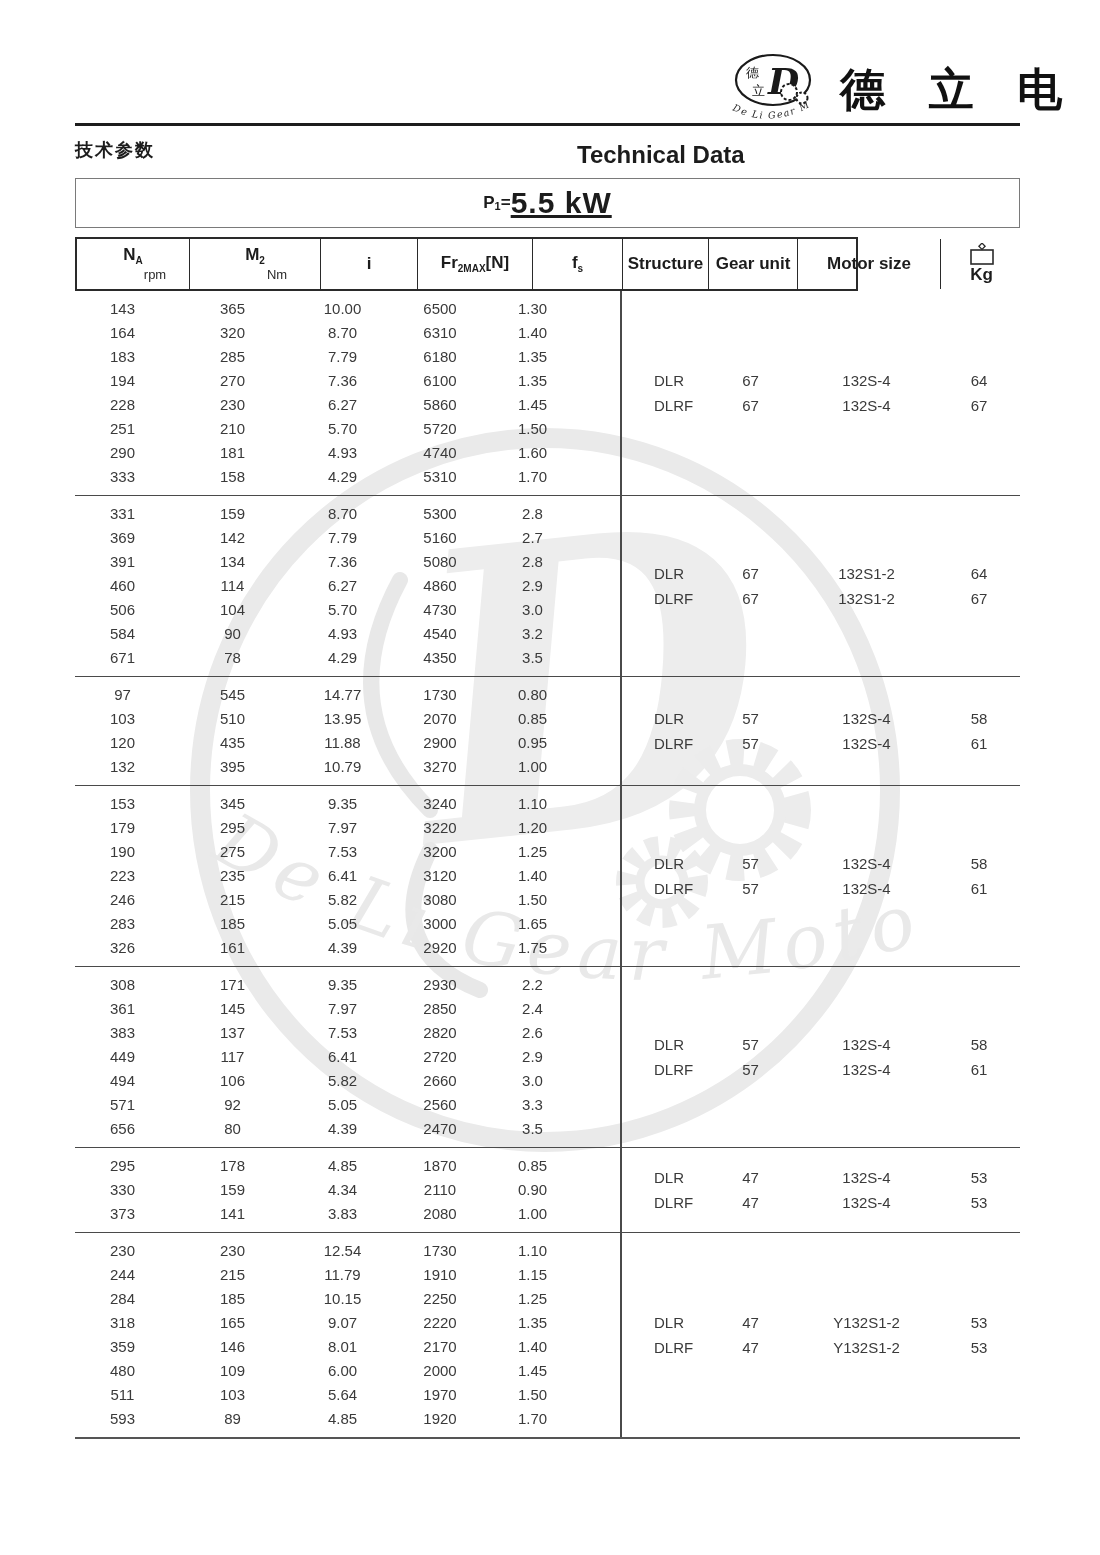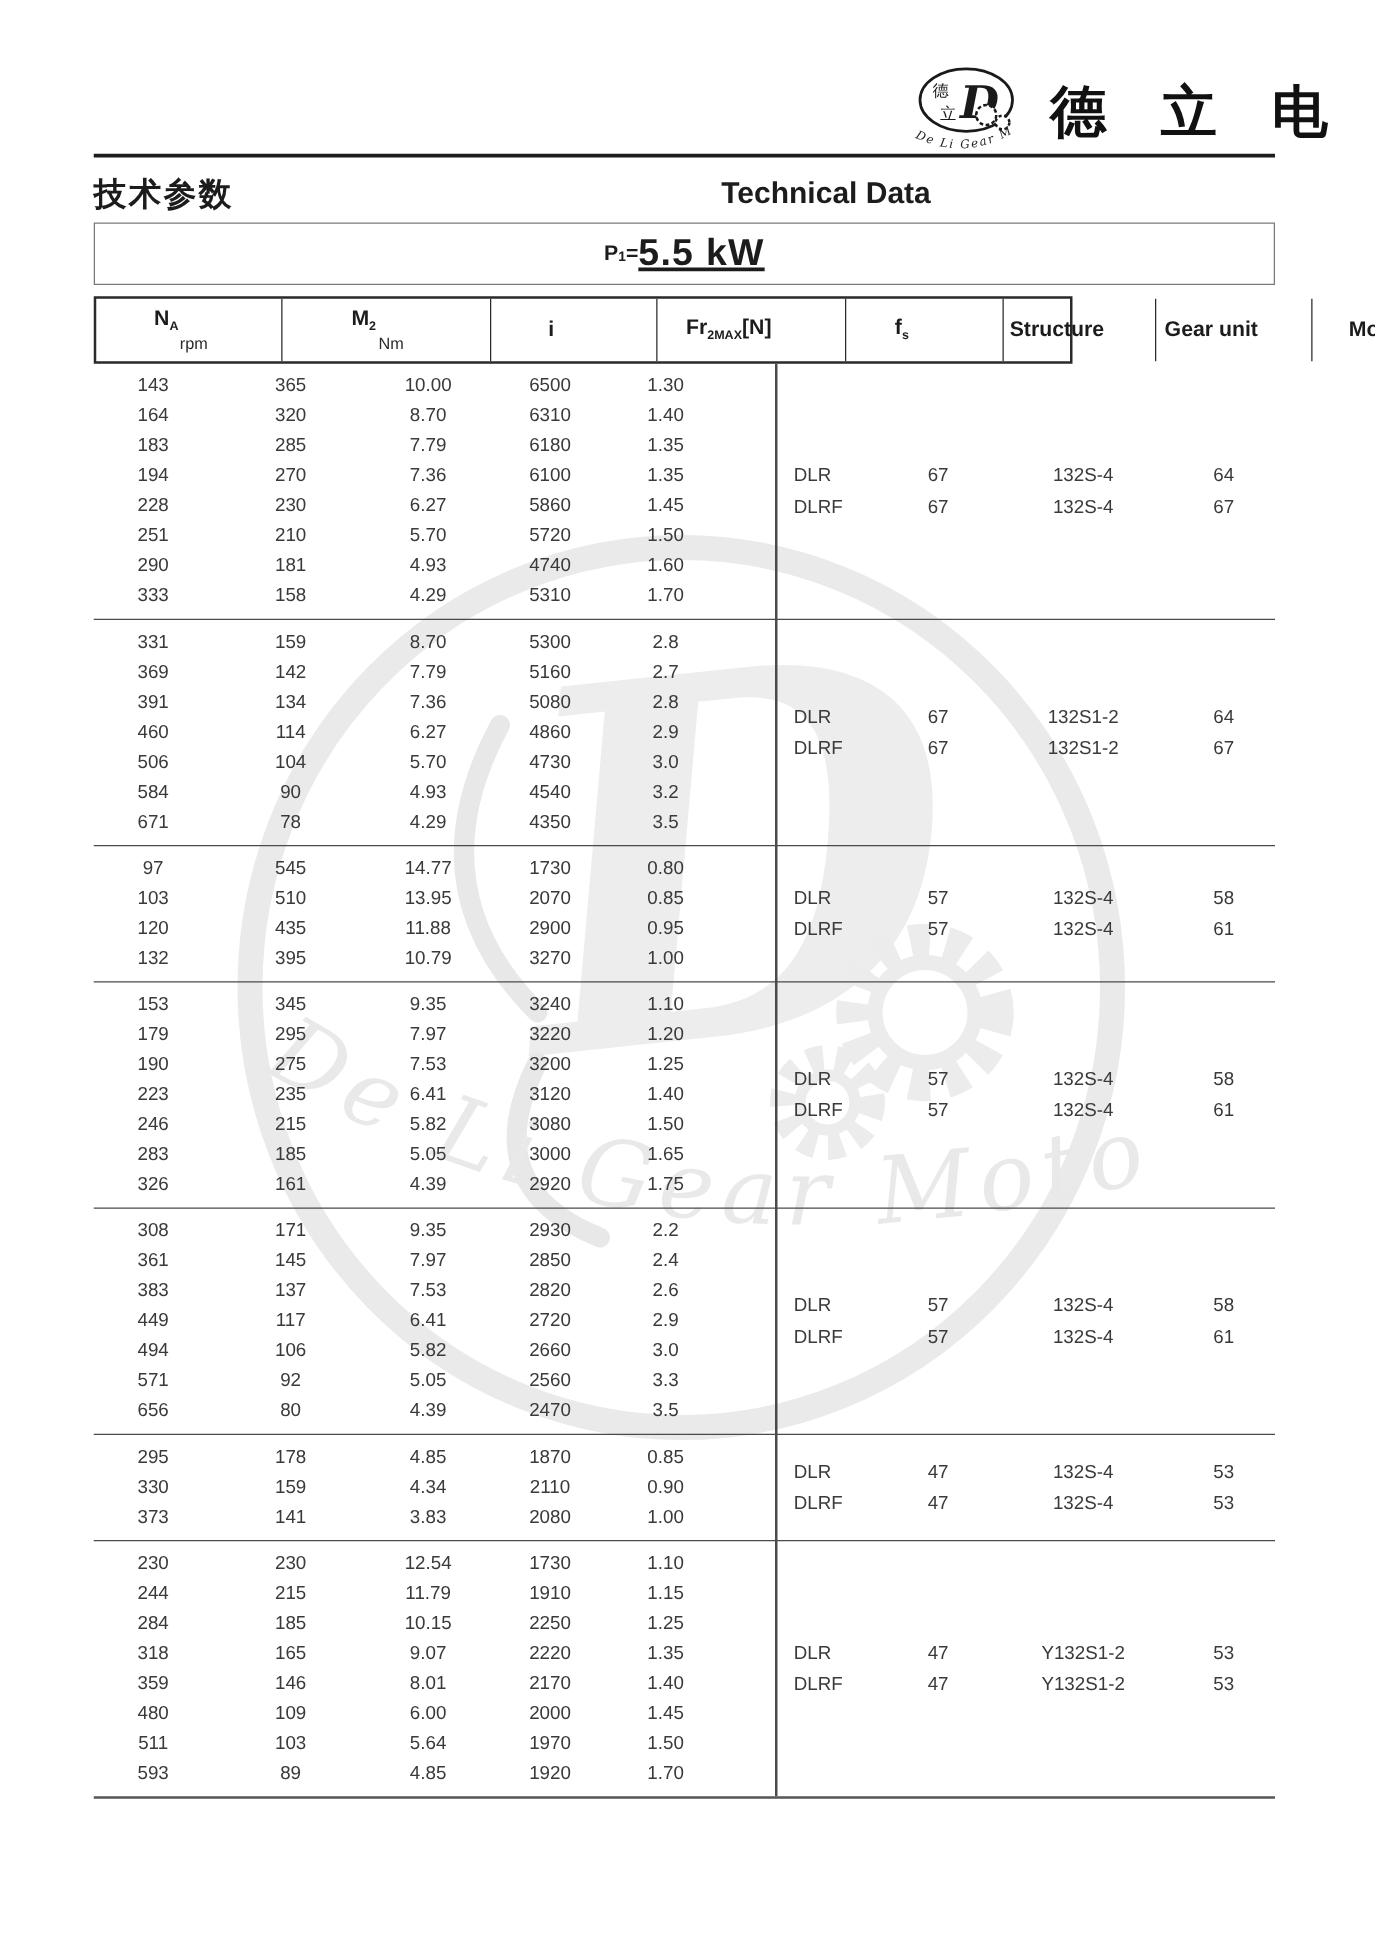--- a/index.html
+++ b/index.html
@@ -12,35 +12,35 @@
   
   .watermark { position:absolute; left:100px; top:420px; width:880px; height:740px; z-index:0; }
   
   .logo-svg { position:absolute; left:726px; top:50px; width:94px; height:78px; z-index:2; }
   .brand-name {
     position:absolute; left:840px; top:60px; z-index:2;
     font-family:"DejaVu Serif","Liberation Serif",serif;
     font-size:45px; font-weight:bold; letter-spacing:14px; white-space:nowrap; color:#111;
   }
   .top-rule { position:absolute; left:75px; top:123px; width:945px; height:3px; background:#1d1d1d; z-index:2; }
-  .section-title-cn { position:absolute; left:75px; top:138px; font-size:26px; font-weight:bold; letter-spacing:2px; z-index:2;font-family:Liberation Serif, serif; }
+  .section-title-cn { position:absolute; left:75px; top:138px; font-size:18px; font-weight:bold; letter-spacing:2px; z-index:2;font-family:Liberation Serif, serif; }
   .section-title-en { position:absolute; left:577px; top:141px; font-size:24px; font-weight:bold; z-index:2; }
   .title-box {
     position:absolute; left:75px; top:178px; width:945px; height:50px;
     border:1px solid #7a7a7a; display:flex; align-items:center; justify-content:center; z-index:2;
     background:transparent;
   }
   .power-small { font-size:17px; font-weight:bold; }
   .power-sub { font-size:11px; font-weight:bold; vertical-align:baseline; position:relative; top:3px; }
   .power-big { font-size:30px; font-weight:bold; letter-spacing:1px;text-decoration:underline; }
   
   .header-table {
     position:absolute; left:75px; top:237px; width:783px; height:54px; z-index:2;
     display:grid; grid-template-columns:112px 131px 97px 115px 90px 86px 89px 143px 82px;
-    border:2px solid #2a2a2a; background:transparent;gap:36px;
+    border:2px solid #2a2a2a; background:transparent;
   }
   .hcell {
     border-left:1.5px solid #2a2a2a; display:flex; flex-direction:column;
     align-items:center; justify-content:center; line-height:1.1; text-align:center;
   }
   .hcell:first-child { border-left:none; }
   .hmain { font-size:17px; font-weight:bold; white-space:nowrap; }
   .hmain sub { font-size:10px; }
   .hunit { font-size:13px; color:#2a2a2a; margin-top:1px;padding-left:44px; }
   .hicon { margin-bottom:1px; }
@@ -53,21 +53,21 @@
     width:545px; padding-right:45px;
     display:grid; grid-template-columns:95px 125px 95px 100px 85px;
     align-content:center;
   }
   .dcell { font-size:15px; line-height:24px; color:#3a3a3a; text-align:center; }
   .block-right {
     width:400px; display:grid; grid-template-columns:86px 89px 143px 82px;
     align-content:center;
   }
   .scell { font-size:15px; line-height:25px; color:#3a3a3a; text-align:center; }
-  .scell.c0 { text-align:left; padding-left:15px; }
+  .scell.c0 { text-align:left; padding-left:34px; }
   
   .footer-rule { position:absolute; left:75px; top:1437px; width:945px; height:2px; background:#555; z-index:2; }
   .page-number { position:absolute; left:0; top:1447px; width:100%; text-align:center; font-size:17px; color:#222; z-index:2; }
 </style>
 </head>
 <body>
 
 <div class="page">
 
   <svg class="watermark" viewBox="0 0 880 740" aria-hidden="true">

